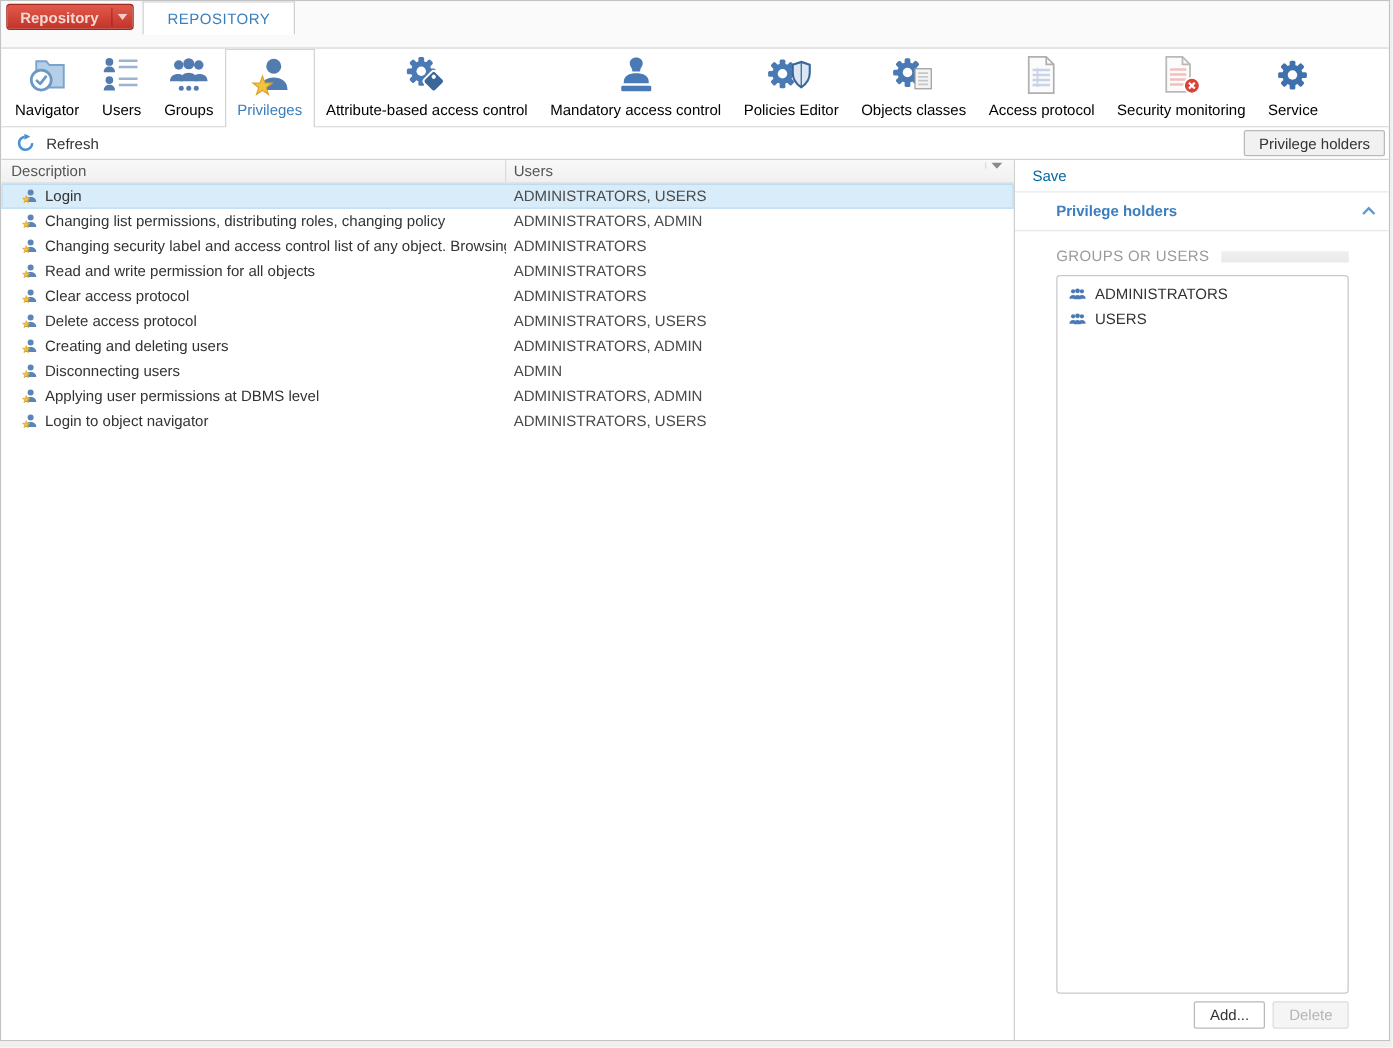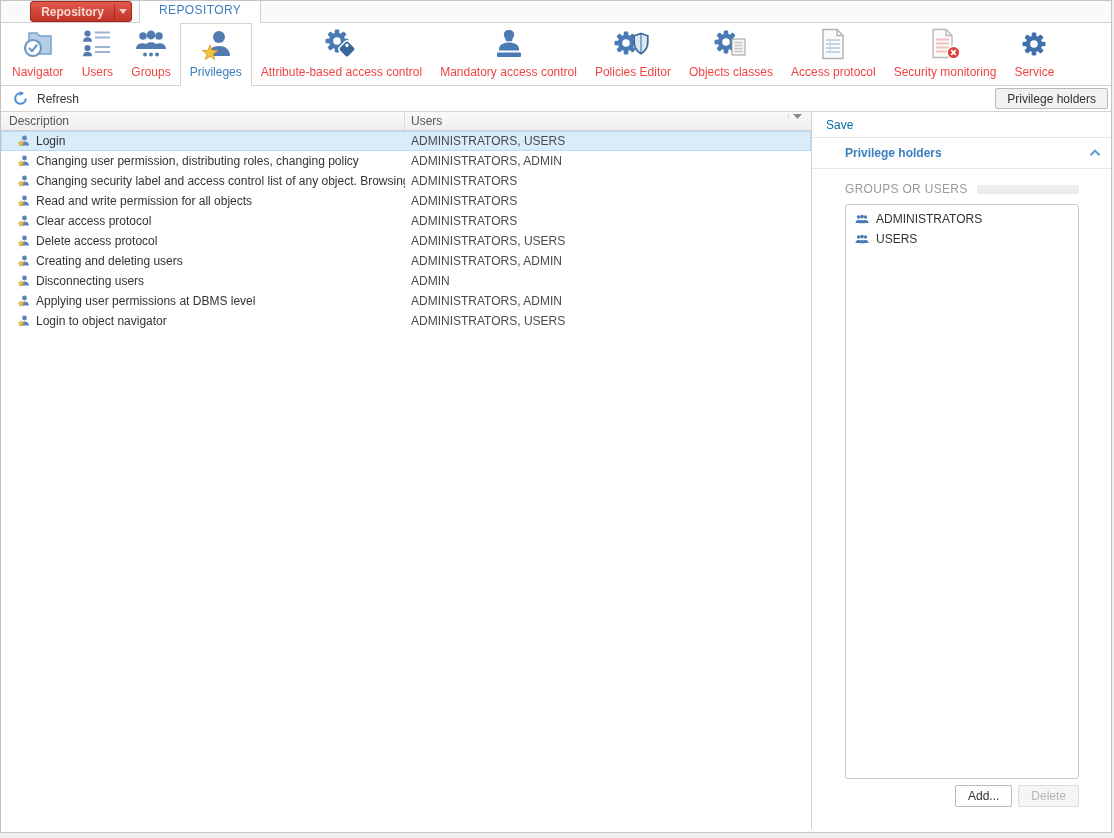--- a/index.html
+++ b/index.html
@@ -11,23 +11,23 @@
   .app {
     position: relative;
     width: 1112px; height: 833px;
     margin: 0; border: 1px solid #c3c3c3;
     background: #fff;
     overflow: hidden;
   }
 
   
   .tabstrip {
-    height: 22px; background: #fafafa;
+    height: 38px; background: #fafafa;
     border-bottom: 1px solid #d0d0d0;
-    display: flex; align-items: flex-end; padding-left: 25px;
+    display: flex; align-items: flex-start;
   }
   .repo-button {
     margin: 2px 7px 0 4px; height: 21px; width: 102px;
     border-radius: 3px; border: 1px solid #9e2a1e;
     background: linear-gradient(#e2594a, #c1342a);
     color: #f6d8d2; font-weight: bold;
     display: flex; align-items: center; cursor: default;
   }
   .repo-label { flex: 1; text-align: center; }
   .repo-caret {
@@ -42,21 +42,21 @@
   }
 
   
   .ribbon {
     height: 63px; border-bottom: 1px solid #d4d4d4;
     display: flex; align-items: flex-start; background: #fff; padding-left: 2px;
   }
   .ribbon-item {
     height: 62px; padding: 4px 9px 6px;
     display: flex; flex-direction: column; align-items: center; justify-content: flex-end;
-    gap: 4px; color: #ef4444; cursor: default; white-space: nowrap;
+    gap: 4px; color: #000000; cursor: default; white-space: nowrap;
   }
   .ribbon-item .icon-box { height: 34px; display:flex; align-items:center; justify-content:center; }
   .ribbon-item.selected {
     height: 63px; position: relative; z-index: 2; background: #fff;
     border: 1px solid #d4d4d4; border-bottom: 1px solid #fff;
     color: #3a7ebf;
   }
 
   
   .refreshbar {
@@ -363,21 +363,21 @@
           </div>
         <div class="cell-users">ADMINISTRATORS, USERS</div>
       </div>
       <div class="grid-row">
         <div class="cell-desc">
             <span class="row-icon">
               <svg width="13" height="13" viewBox="0 0 13 13">
                 <use href="#person-star"></use>
               </svg>
             </span>
-            <span class="desc-text">Changing user permission, distributing roles, changing policy</span>
+            <span class="desc-text">Changing list permissions, distributing roles, changing policy</span>
           </div>
         <div class="cell-users">ADMINISTRATORS, ADMIN</div>
       </div>
       <div class="grid-row">
         <div class="cell-desc">
             <span class="row-icon">
               <svg width="13" height="13" viewBox="0 0 13 13">
                 <use href="#person-star"></use>
               </svg>
             </span>

